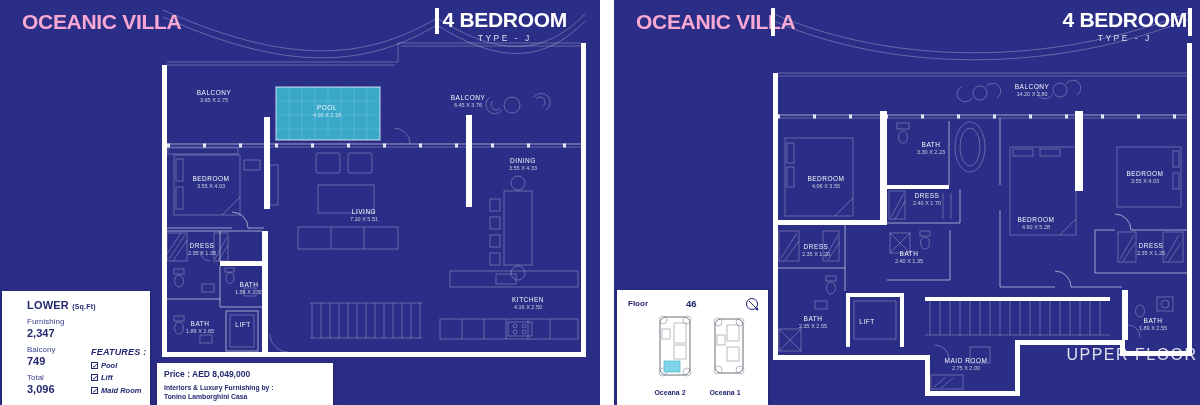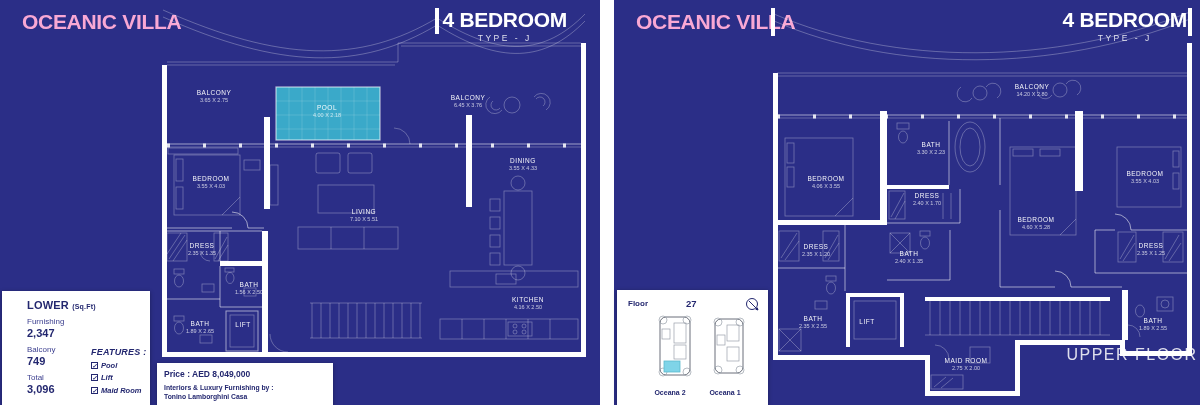--- a/index.html
+++ b/index.html
@@ -456,21 +456,21 @@
   <div class="white-card price-card">
     <div class="price-line">Price : AED 8,049,000</div>
     <div class="furnish-line">
       <span>Interiors &amp; Luxury Furnishing by :</span><br>
       <span>Tonino Lamborghini Casa</span>
     </div>
   </div>
 
   <div class="white-card floor-card">
     <div class="floor-lbl">Floor</div>
-    <div class="floor-num">27</div>
+    <div class="floor-num">46</div>
     <svg class="compass" viewBox="0 0 16 16">
       <circle cx="7" cy="7" r="5.5" fill="none" stroke="#23276f" stroke-width="1"></circle>
       <path d="M4,4 L13,13 M13,13 L10.5,12.2 M13,13 L12.2,10.5" stroke="#23276f" stroke-width="1" fill="none"></path>
     </svg>
 
     <svg class="keyplan" style="left:37px;top:23px;" width="42" height="66" viewBox="0 0 42 66">
       <rect class="kp" x="6" y="4" width="30" height="58" rx="6"></rect>
       <circle class="kp2" cx="9" cy="7" r="4"></circle>
         <circle class="kp2" cx="33" cy="7" r="4"></circle>
       <circle class="kp2" cx="9" cy="59" r="4"></circle>

